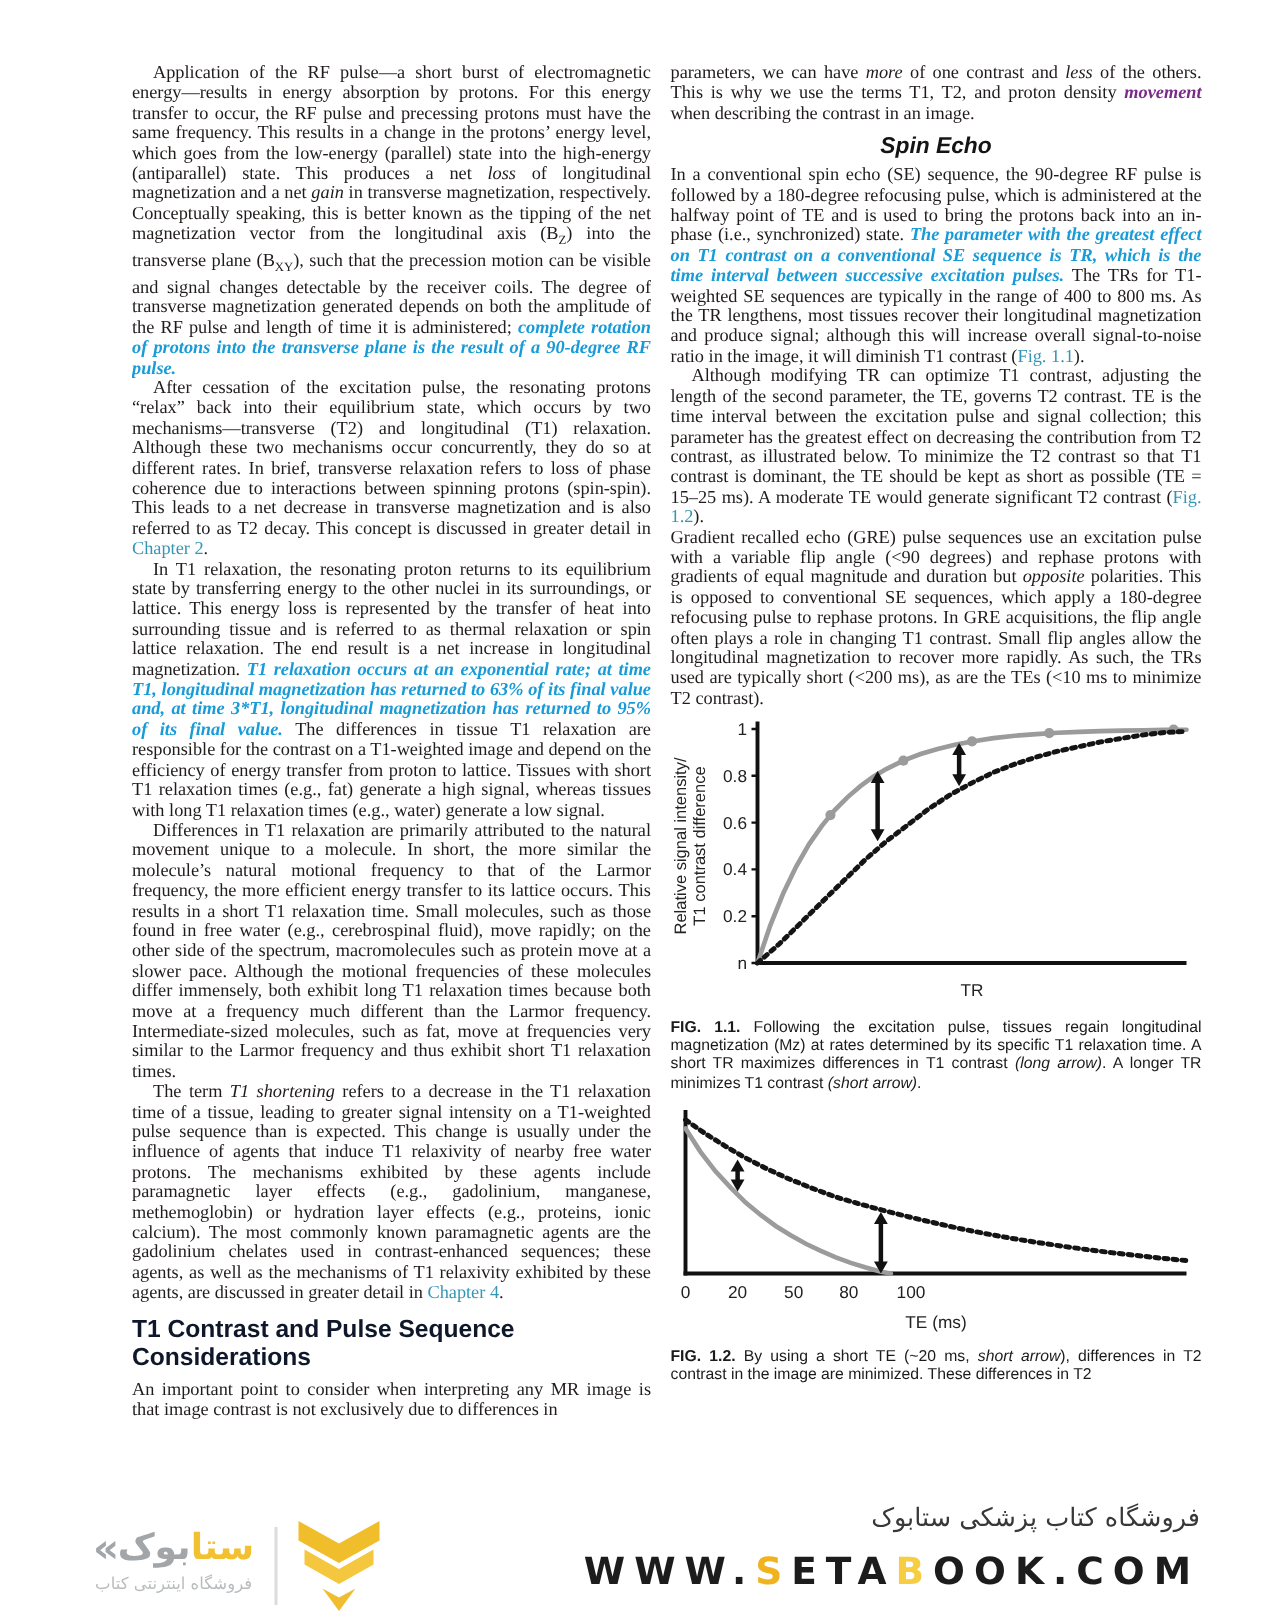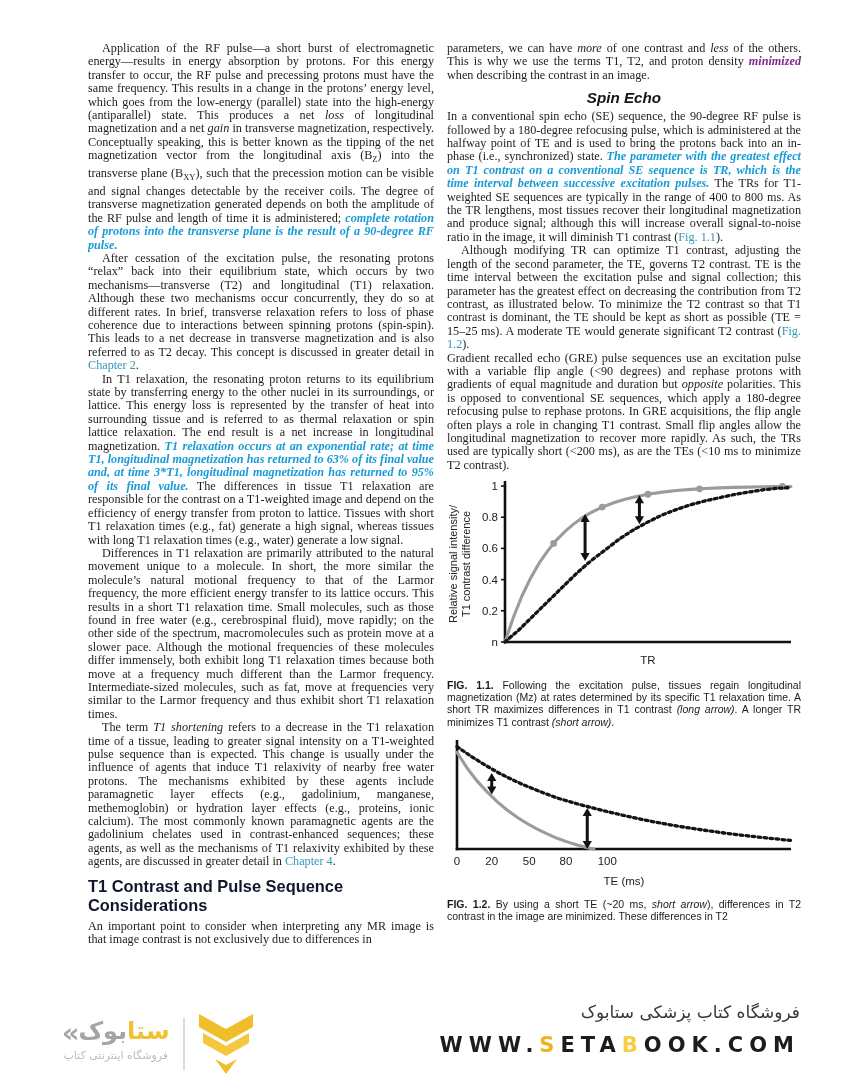--- a/index.html
+++ b/index.html
@@ -24,42 +24,42 @@
   .caption b{font-weight:bold;}
   .footer-left{position:absolute;left:62px;top:1014px;display:flex;align-items:flex-start;}
   .brand-row{display:flex;align-items:center;}
   .brand-chev{font-size:27px;font-weight:bold;letter-spacing:-3px;margin:2px 2px 0 0;
               font-family:"DejaVu Sans",sans-serif;}
   .brand-word{font-family:"DejaVu Sans",sans-serif;font-weight:bold;font-size:24px;line-height:34px;}
   .logo-subtitle{font-family:"DejaVu Sans",sans-serif;font-size:11px;text-align:center;margin-top:1px;}
   .logo-divider{width:2px;height:52px;background:#dcdcdc;margin:4px 13px 0 13px;}
   .footer-right{position:absolute;right:44px;top:1000px;text-align:right;}
   .shop-line{font-family:"DejaVu Sans",sans-serif;font-size:17px;color:#383838;line-height:24px;}
-  .url-line{font-family:"DejaVu Sans",sans-serif;font-size:21px;font-weight:bold;color:#1c1c1c;
+  .url-line{font-family:"DejaVu Sans",sans-serif;font-size:25px;font-weight:bold;color:#1c1c1c;
             letter-spacing:6px;margin-top:9px;white-space:nowrap;}
   svg text{font-family:"Liberation Sans","DejaVu Sans",sans-serif;}
 </style>
 </head>
 <body>
 
 <div class="page">
 
   <div class="col col-left">
       <p class="para indent"><span>Application of the RF pulse—a short burst of electromagnetic energy—results in energy absorption by protons. For this energy transfer to occur, the RF pulse and precessing protons must have the same frequency. This results in a change in the protons’ energy level, which goes from the low-energy (parallel) state into the high-energy (antiparallel) state. This produces a net </span><span class="seg-i">loss</span><span> of longitudinal magnetization and a net </span><span class="seg-i">gain</span><span> in transverse magnetization, respectively. Conceptually speaking, this is better known as the tipping of the net magnetization vector from the longitudinal axis (B</span><span class="seg-sub">Z</span><span>) into the transverse plane (B</span><span class="seg-sub">XY</span><span>), such that the precession motion can be visible and signal changes detectable by the receiver coils. The degree of transverse magnetization generated depends on both the amplitude of the RF pulse and length of time it is administered; </span><span class="seg-cyan" style="color: rgb(24, 155, 215);">complete rotation of protons into the transverse plane is the result of a 90-degree RF pulse.</span></p>
       <p class="para indent"><span>After cessation of the excitation pulse, the resonating protons “relax” back into their equilibrium state, which occurs by two mechanisms—transverse (T2) and longitudinal (T1) relaxation. Although these two mechanisms occur concurrently, they do so at different rates. In brief, transverse relaxation refers to loss of phase coherence due to interactions between spinning protons (spin-spin). This leads to a net decrease in transverse magnetization and is also referred to as T2 decay. This concept is discussed in greater detail in </span><span style="color: rgb(53, 150, 180);">Chapter 2</span><span>.</span></p>
       <p class="para indent"><span>In T1 relaxation, the resonating proton returns to its equilibrium state by transferring energy to the other nuclei in its surroundings, or lattice. This energy loss is represented by the transfer of heat into surrounding tissue and is referred to as thermal relaxation or spin lattice relaxation. The end result is a net increase in longitudinal magnetization. </span><span class="seg-cyan" style="color: rgb(24, 155, 215);">T1 relaxation occurs at an exponential rate; at time T1, longitudinal magnetization has returned to 63% of its final value and, at time 3*T1, longitudinal magnetization has returned to 95% of its final value.</span><span> The differences in tissue T1 relaxation are responsible for the contrast on a T1-weighted image and depend on the efficiency of energy transfer from proton to lattice. Tissues with short T1 relaxation times (e.g., fat) generate a high signal, whereas tissues with long T1 relaxation times (e.g., water) generate a low signal.</span></p>
       <p class="para indent"><span>Differences in T1 relaxation are primarily attributed to the natural movement unique to a molecule. In short, the more similar the molecule’s natural motional frequency to that of the Larmor frequency, the more efficient energy transfer to its lattice occurs. This results in a short T1 relaxation time. Small molecules, such as those found in free water (e.g., cerebrospinal fluid), move rapidly; on the other side of the spectrum, macromolecules such as protein move at a slower pace. Although the motional frequencies of these molecules differ immensely, both exhibit long T1 relaxation times because both move at a frequency much different than the Larmor frequency. Intermediate-sized molecules, such as fat, move at frequencies very similar to the Larmor frequency and thus exhibit short T1 relaxation times.</span></p>
       <p class="para indent"><span>The term </span><span class="seg-i">T1 shortening</span><span> refers to a decrease in the T1 relaxation time of a tissue, leading to greater signal intensity on a T1-weighted pulse sequence than is expected. This change is usually under the influence of agents that induce T1 relaxivity of nearby free water protons. The mechanisms exhibited by these agents include paramagnetic layer effects (e.g., gadolinium, manganese, methemoglobin) or hydration layer effects (e.g., proteins, ionic calcium). The most commonly known paramagnetic agents are the gadolinium chelates used in contrast-enhanced sequences; these agents, as well as the mechanisms of T1 relaxivity exhibited by these agents, are discussed in greater detail in </span><span style="color: rgb(53, 150, 180);">Chapter 4</span><span>.</span></p>
       <div class="h1" style="color: #0f172a;">T1 Contrast and Pulse Sequence Considerations</div>
       <p class="para"><span>An important point to consider when interpreting any MR image is that image contrast is not exclusively due to differences in</span></p>
     </div>
 
   <div class="col col-right">
     <div>
-        <p class="para"><span>parameters, we can have </span><span class="seg-i">more</span><span> of one contrast and </span><span class="seg-i">less</span><span> of the others. This is why we use the terms T1, T2, and proton density </span><span class="seg-purple" style="color: rgb(123, 42, 139);">minimized</span><span> when describing the contrast in an image.</span></p>
+        <p class="para"><span>parameters, we can have </span><span class="seg-i">more</span><span> of one contrast and </span><span class="seg-i">less</span><span> of the others. This is why we use the terms T1, T2, and proton density </span><span class="seg-purple" style="color: rgb(123, 42, 139);">movement</span><span> when describing the contrast in an image.</span></p>
         <div class="h2">Spin Echo</div>
         <p class="para"><span>In a conventional spin echo (SE) sequence, the 90-degree RF pulse is followed by a 180-degree refocusing pulse, which is administered at the halfway point of TE and is used to bring the protons back into an in-phase (i.e., synchronized) state. </span><span class="seg-cyan" style="color: rgb(24, 155, 215);">The parameter with the greatest effect on T1 contrast on a conventional SE sequence is TR, which is the time interval between successive excitation pulses.</span><span> The TRs for T1-weighted SE sequences are typically in the range of 400 to 800 ms. As the TR lengthens, most tissues recover their longitudinal magnetization and produce signal; although this will increase overall signal-to-noise ratio in the image, it will diminish T1 contrast (</span><span style="color: rgb(53, 150, 180);">Fig. 1.1</span><span>).</span></p>
         <p class="para indent"><span>Although modifying TR can optimize T1 contrast, adjusting the length of the second parameter, the TE, governs T2 contrast. TE is the time interval between the excitation pulse and signal collection; this parameter has the greatest effect on decreasing the contribution from T2 contrast, as illustrated below. To minimize the T2 contrast so that T1 contrast is dominant, the TE should be kept as short as possible (TE = 15–25 ms). A moderate TE would generate significant T2 contrast (</span><span style="color: rgb(53, 150, 180);">Fig. 1.2</span><span>).</span></p>
         <p class="para"><span>Gradient recalled echo (GRE) pulse sequences use an excitation pulse with a variable flip angle (&lt;90 degrees) and rephase protons with gradients of equal magnitude and duration but </span><span class="seg-i">opposite</span><span> polarities. This is opposed to conventional SE sequences, which apply a 180-degree refocusing pulse to rephase protons. In GRE acquisitions, the flip angle often plays a role in changing T1 contrast. Small flip angles allow the longitudinal magnetization to recover more rapidly. As such, the TRs used are typically short (&lt;200 ms), as are the TEs (&lt;10 ms to minimize T2 contrast).</span></p>
       </div>
 
     <figure class="fig">
       <svg id="chart-fig11" width="354" height="196" viewBox="0 0 354 196">
           <line x1="58" y1="5" x2="58" y2="167.3" stroke="#111" stroke-width="2.6"></line>
           <line x1="56.7" y1="166" x2="344" y2="166" stroke="#111" stroke-width="2.6"></line>

